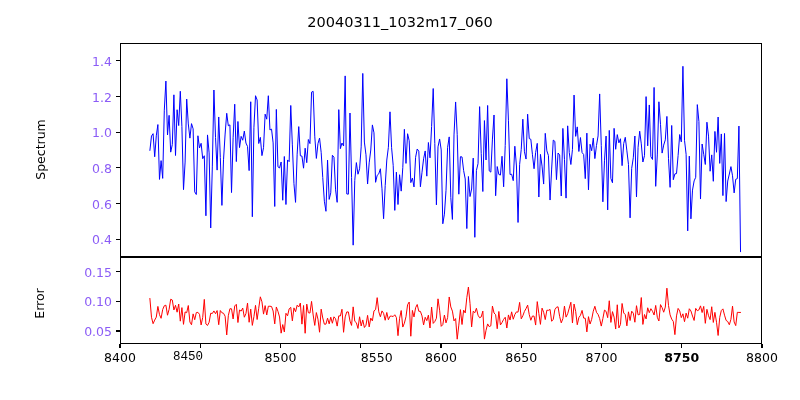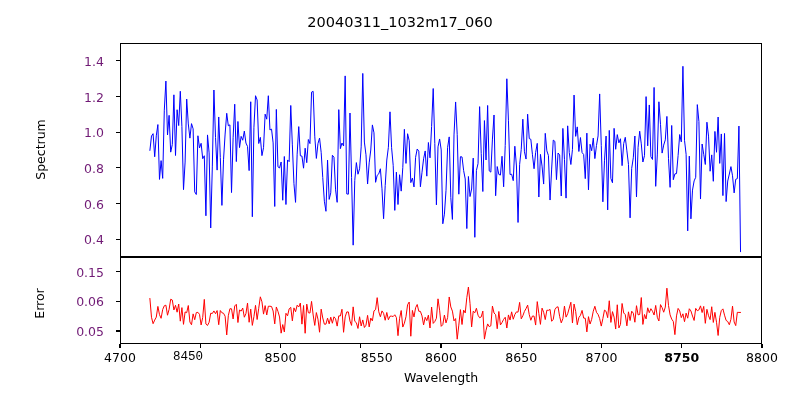--- a/index.html
+++ b/index.html
@@ -48,24 +48,24 @@
     height: 87px;
   }
   .plot-svg {
     position: absolute;
     left: 0;
     top: 0;
     overflow: visible;
   }
   .ytick-label {
     position: absolute;
-    right: 8px;
+    right: 0;
     text-align: right;
     font-size: 12.5px;
-    color: #701a75;
+    color: #8b5cf6;
     white-space: nowrap;
     transform: translateY(-50%);
   }
   .ytick-wrap {
     position: absolute;
     width: 112px;
     left: 0;
   }
   .xtick-label {
     position: absolute;
@@ -156,39 +156,38 @@
       </div>
       <div class="ytick-wrap" style="top: 60.8333px;">
         <div class="ytick-label">1.4</div>
       </div>
     </div>
   <div id="ytick-container-error">
       <div class="ytick-wrap" style="top: 330.98px;">
         <div class="ytick-label">0.05</div>
       </div>
       <div class="ytick-wrap" style="top: 301.388px;">
-        <div class="ytick-label">0.06</div>
+        <div class="ytick-label">0.10</div>
       </div>
       <div class="ytick-wrap" style="top: 271.796px;">
         <div class="ytick-label">0.15</div>
       </div>
     </div>
   <div id="xtick-container">
-      <div class="xtick-label" style="left: 120px;">4700</div>
+      <div class="xtick-label" style="left: 120px;">8400</div>
       <div class="xtick-label" style="left: 188px; font-family: Liberation Mono, monospace;">8450</div>
       <div class="xtick-label" style="left: 280.5px;">8500</div>
       <div class="xtick-label" style="left: 360.75px; margin-left: 16px;">8550</div>
       <div class="xtick-label" style="left: 441px;">8600</div>
       <div class="xtick-label" style="left: 521.25px;">8650</div>
       <div class="xtick-label" style="left: 601.5px;">8700</div>
       <div class="xtick-label" style="left: 681.75px; font-weight: bold;">8750</div>
       <div class="xtick-label" style="left: 762px;">8800</div>
     </div>
 
-  <div id="xlabel">Wavelength</div>
   <div class="ylabel" id="ylabel-spectrum">Spectrum</div>
   <div class="ylabel" id="ylabel-error">Error</div>
 
 <div class="tick-mark ytick-mark" style="top: 238.667px;"></div>
     <div class="tick-mark ytick-mark" style="top: 203px;"></div>
     <div class="tick-mark ytick-mark" style="top: 167.333px;"></div>
     <div class="tick-mark ytick-mark" style="top: 131.667px;"></div>
     <div class="tick-mark ytick-mark" style="top: 96px;"></div>
     <div class="tick-mark ytick-mark" style="top: 60.3333px;"></div>
     <div class="tick-mark ytick-mark" style="top: 330.48px;"></div>

